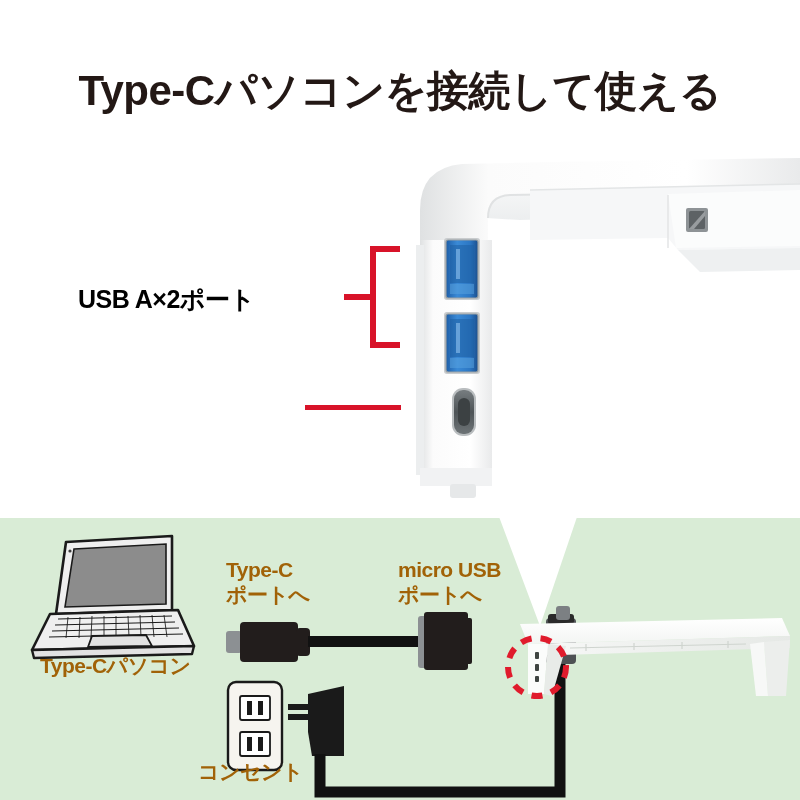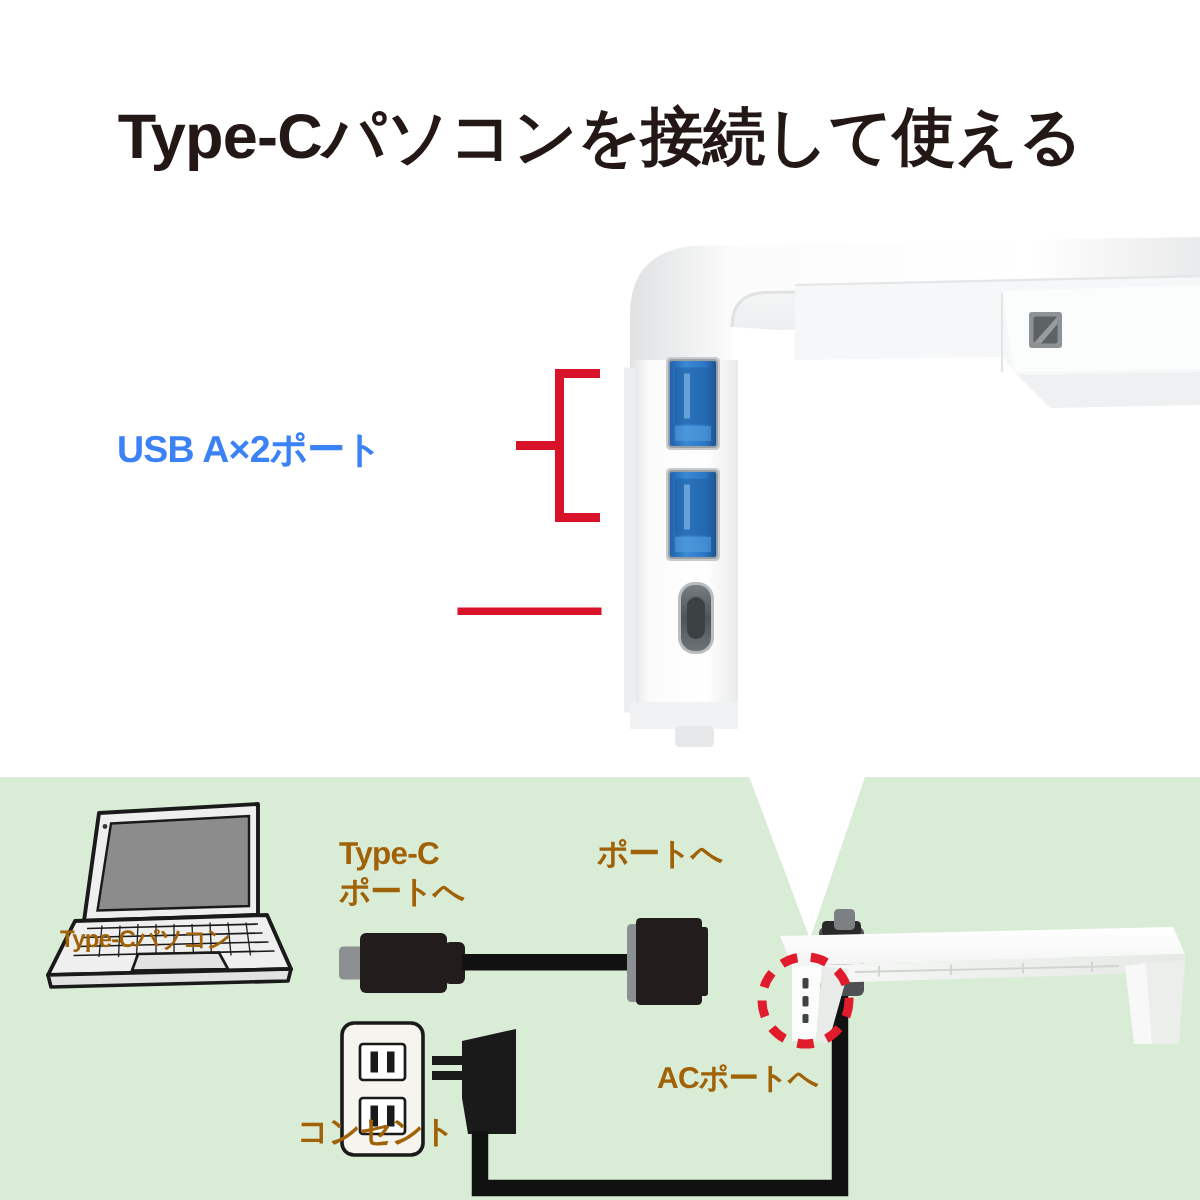--- a/index.html
+++ b/index.html
@@ -11,21 +11,21 @@
 
   
   .title-block{position:absolute;left:0;top:24px;width:800px;text-align:center;margin-top:41px;}
   .title-line{
     color:#231815;font-weight:bold;font-size:42px;line-height:52px;
     letter-spacing:-0.5px;white-space:nowrap;
   }
 
   
   .callout{
-    position:absolute;color:#3b82f6;font-weight:bold;font-size:25px;
+    position:absolute;color:#000000;font-weight:bold;font-size:25px;
     white-space:nowrap;letter-spacing:-0.5px;
   }
   #label-usba{left:78px;top:283px;}
   #label-typec{left:80px;top:393px;}
 
   
   .bracket{position:absolute;left:370px;top:246px;width:30px;height:102px;}
   .bracket .vbar{position:absolute;left:0;top:0;width:6px;height:102px;background:#d81329;}
   .bracket .arm-top{position:absolute;left:0;top:0;width:30px;height:6px;background:#d81329;}
   .bracket .arm-bot{position:absolute;left:0;bottom:0;width:30px;height:6px;background:#d81329;}
@@ -33,25 +33,25 @@
 
   
   #leader-typec{position:absolute;left:305px;top:405px;width:96px;height:5px;background:#d81329;}
 
   
   #photo{position:absolute;left:400px;top:150px;width:400px;height:360px;overflow:hidden;}
 
   
   #panel{position:absolute;left:0;top:518px;width:800px;height:282px;background:#d9ecd6;overflow:hidden;}
   .dlabel{position:absolute;color:#a16207;font-weight:bold;white-space:nowrap;letter-spacing:-0.5px;}
-  #lbl-pc{left:40px;top:616px;font-size:16px;}
+  #lbl-pc{left:40px;top:652px;font-size:21px;}
   #lbl-typec-port{left:226px;top:557px;font-size:21px;line-height:25px;}
   #lbl-micro{left:398px;top:557px;font-size:21px;line-height:25px;}
   #lbl-ac{left:438px;top:705px;font-size:20px;}
-  #lbl-konsento{left:198px;top:740px;font-size:21px;}
+  #lbl-konsento{left:198px;top:758px;font-size:21px;}
 </style>
 </head>
 <body>
 
 <div id="root">
 
   <div class="title-block">
     <div class="title-line">Type-Cパソコンを接続して使える</div>
   </div>
 
@@ -266,20 +266,20 @@
   </div>
 
   <div class="dlabel" id="lbl-pc">Type-Cパソコン</div>
 
   <div class="dlabel" id="lbl-typec-port">
     <div>Type-C</div>
     <div>ポートへ</div>
   </div>
 
   <div class="dlabel" id="lbl-micro">
+    <div>micro USB</div>
     <div>ポートへ</div>
   </div>
 
-  <div class="dlabel" id="lbl-ac">ACポートへ</div>
 
   <div class="dlabel" id="lbl-konsento">コンセント</div>
 
 </div>
 
 </body></html>

